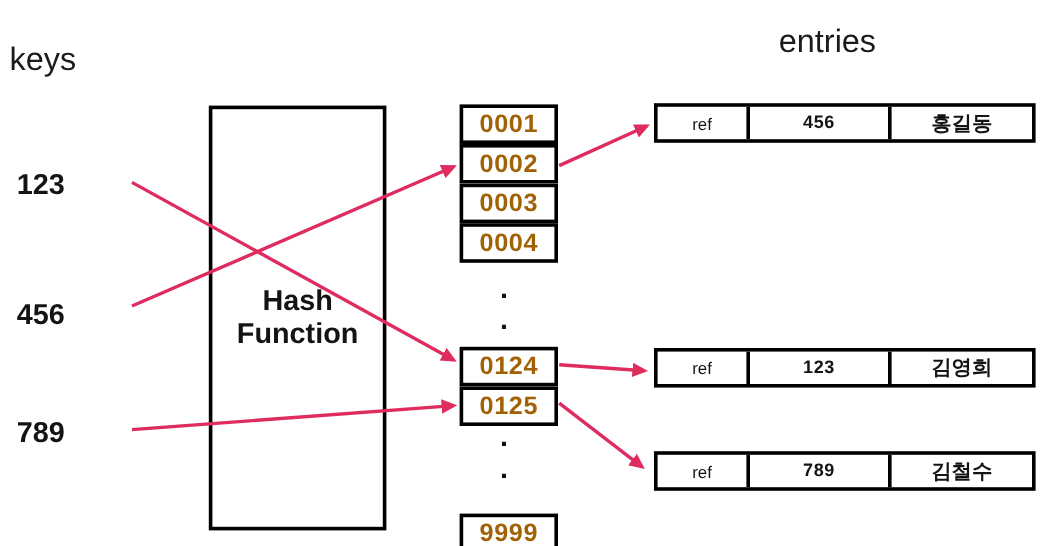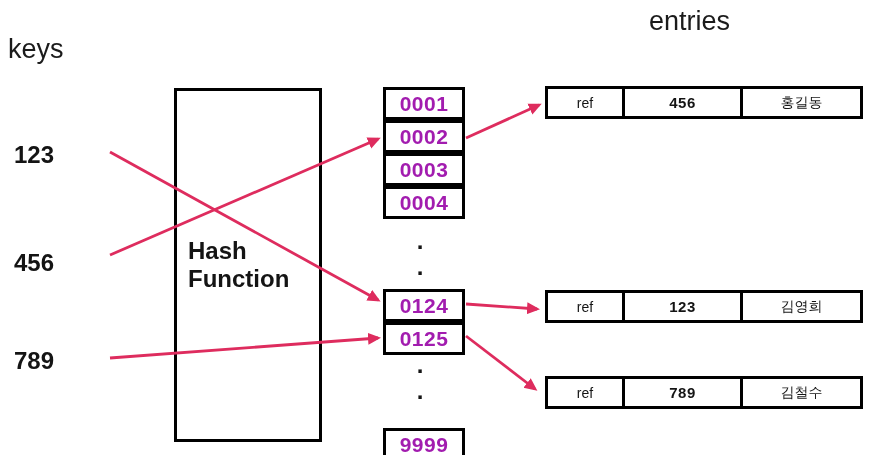--- a/index.html
+++ b/index.html
@@ -4,43 +4,43 @@
 <style>
   html,body{margin:0;padding:0;background:#fff;}
   .stage{
     position:relative;width:880px;height:455px;background:#ffffff;overflow:hidden;
     font-family:"Liberation Sans","DejaVu Sans",sans-serif;color:#141414;
   }
   
   .col-header{position:absolute;font-size:27px;font-weight:400;color:#1b1b1b;white-space:nowrap;}
   .hdr-keys{left:8px;top:11px;margin-top:23px;}
   .hdr-buckets{left:368px;top:11px;}
-  .hdr-entries{left:649px;top:6px;}
+  .hdr-entries{left:649px;top:19px;}
 
   
   .key-label{position:absolute;left:14px;font-size:24px;font-weight:700;color:#141414;white-space:nowrap;}
   .key-0{top:141px;}
   .key-1{top:249px;}
   .key-2{top:347px;}
 
   
   .hash-box{
     position:absolute;left:174px;top:88px;width:148px;height:354px;box-sizing:border-box;
     border:3px solid var(--color-box_border,#000);display:flex;align-items:center;justify-content:center;
   }
   .hash-box .lbl{
-    width:120px;text-align:left;font-size:24px;font-weight:700;line-height:28px;color:#141414;
+    width:120px;text-align:center;font-size:24px;font-weight:700;line-height:28px;color:#141414;
   }
 
   
   .bucket{
     position:absolute;left:383px;width:82px;height:33px;box-sizing:border-box;
     border:3px solid var(--color-box_border,#000);background:#fff;
     display:flex;align-items:center;justify-content:center;
-    font-size:21px;font-weight:700;letter-spacing:0.5px;color:#a21caf;
+    font-size:21px;font-weight:700;letter-spacing:0.5px;color:#a16207;
   }
   .bk-0{top:87px;}  .bk-1{top:120px;} .bk-2{top:153px;text-align:center;} .bk-3{top:186px;}
   .bk-4{top:289px;} .bk-5{top:322px;} .bk-6{top:428px;}
 
   
   .dots{
     position:absolute;left:412px;width:16px;text-align:center;
     font-size:24px;font-weight:700;line-height:26px;color:#141414;
   }
   .dots span{display:block;}
@@ -49,21 +49,21 @@
 
   
   .entry{
     position:absolute;left:545px;width:318px;height:33px;box-sizing:border-box;
     border:3px solid var(--color-box_border,#000);background:#fff;display:flex;align-items:stretch;
   }
   .en-0{top:86px;} .en-1{top:290px;} .en-2{top:376px;}
   .entry .cell{display:flex;align-items:center;justify-content:center;box-sizing:border-box;}
   .entry .ref{width:77px;border-right:3px solid var(--color-box_border,#000);font-size:14px;font-weight:400;}
   .entry .ekey{width:118px;border-right:3px solid var(--color-box_border,#000);font-size:15px;font-weight:700;letter-spacing:0.5px;}
-  .entry .ename{flex:1;font-size:14px;font-weight:400;text-align:right;}
+  .entry .ename{flex:1;font-size:17px;font-weight:700;text-align:right;}
 
   
   .arrows{position:absolute;left:0;top:0;width:880px;height:455px;pointer-events:none;}
   .arrows line{stroke:var(--color-arrow,#de2c5e);stroke-width:2.8;}
   .arrows .ah{fill:var(--color-arrow,#de2c5e);}
 </style>
 </head>
 <body>
 
 <div class="stage">

